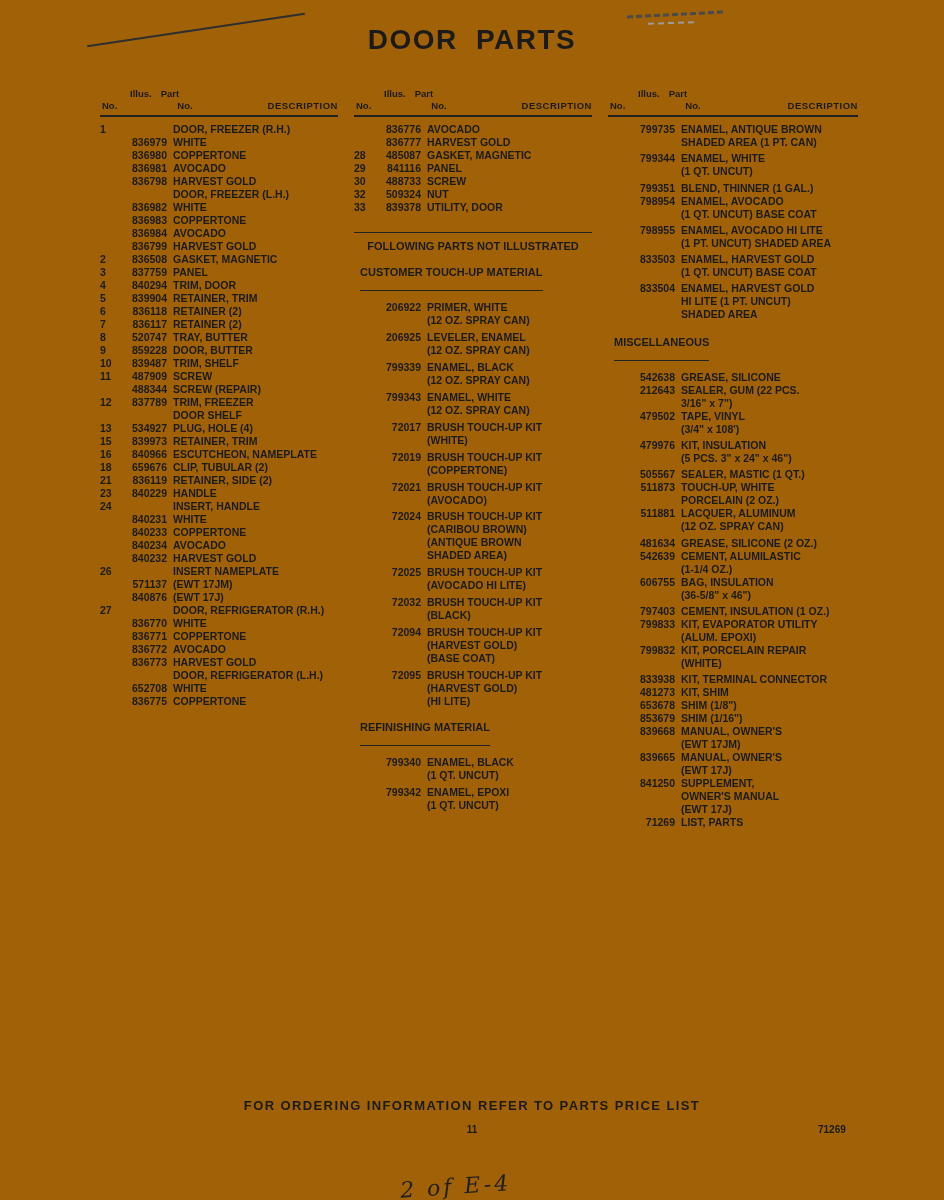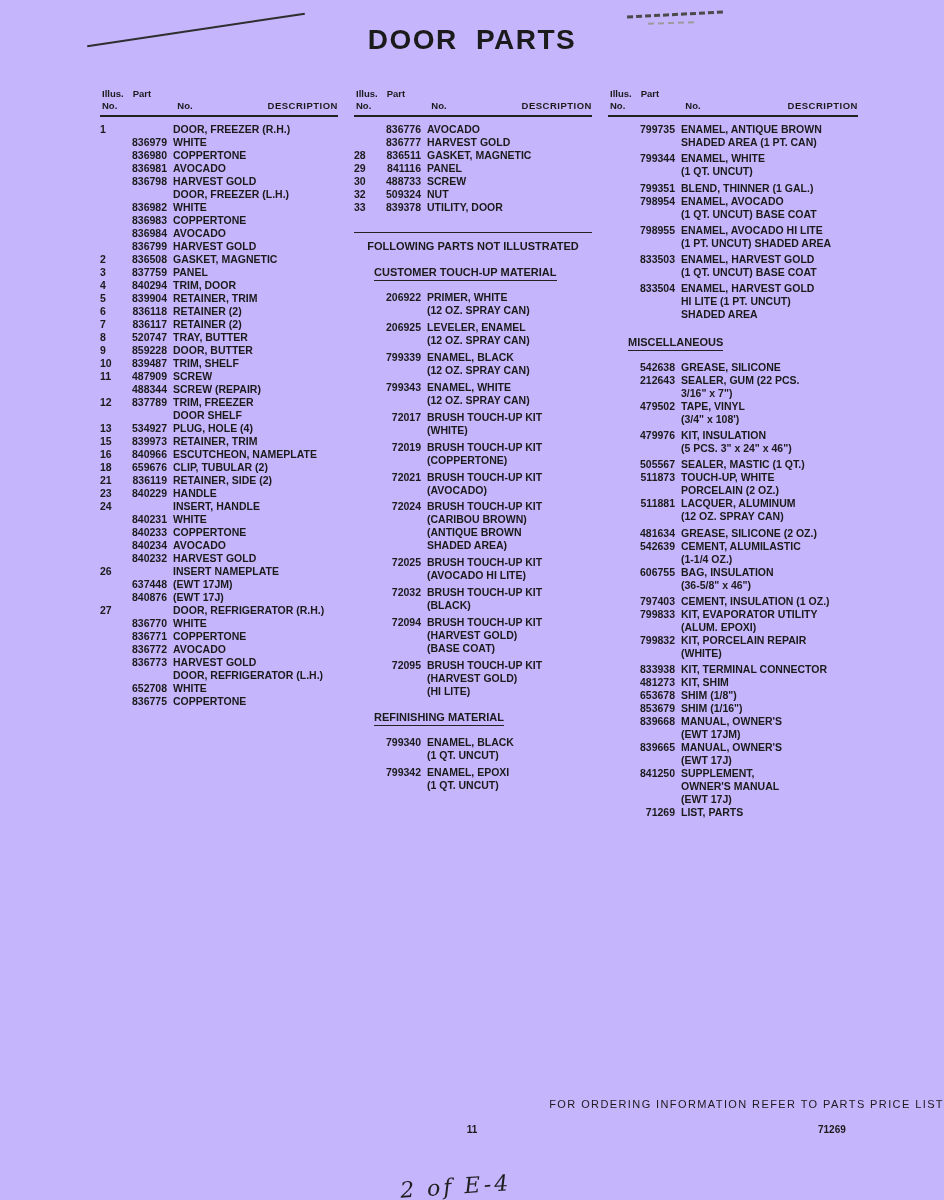--- a/index.html
+++ b/index.html
@@ -1,18 +1,18 @@
 <!DOCTYPE html>
 <html><head>
 <meta charset="utf-8">
 <style>
   html,body{margin:0;padding:0;background:#9a9a9a;}
   .page{
     position:relative;width:944px;height:1200px;margin:0 auto;
-    background:#c4b5fd;color:#1b1b1b;overflow:hidden;
+    background:#a16207;color:#1b1b1b;overflow:hidden;
     font-family:"Liberation Sans",sans-serif;
   }
   
   .art-tl{position:absolute;top:29px;left:86px;width:220px;height:0;
     border-top:2px solid #2e2e2e;transform:rotate(-8.5deg);}
   .art-tr{position:absolute;top:13px;left:627px;width:96px;height:0;
     border-top:3px dashed #4a4a4a;transform:rotate(-3deg);}
   .art-tr2{position:absolute;top:22px;left:648px;width:46px;height:0;
     border-top:2px dashed #9b9b9b;transform:rotate(-2deg);}
   
@@ -20,41 +20,41 @@
     font-size:28px;font-weight:bold;letter-spacing:1.5px;word-spacing:9px;}
   .subtitle{position:absolute;top:63px;left:0;width:100%;text-align:center;
     font-size:14px;font-weight:bold;letter-spacing:0.6px;}
   
   .columns{position:absolute;top:88px;left:100px;display:flex;gap:16px;}
   .parts-col{flex:0 0 auto;}
   .parts-col[data-col="0"]{width:238px;}
   .parts-col[data-col="1"]{width:238px;}
   .parts-col[data-col="2"]{width:250px;}
   .col-header{border-bottom:2px solid #222;padding-bottom:3px;}
-  .col-header .h1{font-size:9.5px;font-weight:bold;padding-left:2px;line-height:12px;}
+  .col-header .h1{font-size:9.5px;font-weight:bold;padding-left:2px;line-height:12px;margin-left:28px;}
   .col-header .h1 .hp{margin-left:9px;}
   .h2,.prow{display:grid;grid-template-columns:18px 46px 1fr;column-gap:3px;}
   .h2{font-size:9.5px;font-weight:bold;line-height:12px;gap:44px;}
   .h2 .no1{padding-left:2px;white-space:nowrap;}
   .h2 .no2{text-align:center;}
   .h2 .desc{text-align:right;letter-spacing:0.5px;}
   .col-rows{padding-top:6px;}
   .prow{font-size:10.5px;font-weight:bold;line-height:13px;white-space:nowrap;}
   .c-i{text-align:left;}
   .c-p{text-align:right;}
   .c-d{padding-left:3px;overflow:visible;}
   .gap{height:12px;}
   .rule{height:0;border-top:1.5px solid #222;margin:2px 0;}
   .section-head{font-size:11px;font-weight:bold;line-height:13px;white-space:nowrap;}
   .section-head.c{text-align:center;}
   .section-head.u{width:fit-content;border-bottom:1.5px solid #222;
-    padding-bottom:1px;margin-left:20px;}
+    padding-bottom:11px;margin-left:6px;}
   
-  .footer-note{position:absolute;top:1098px;left:0;width:100%;text-align:right;
-    font-size:11px;font-weight:normal;letter-spacing:1.4px;}
+  .footer-note{position:absolute;top:1098px;left:0;width:100%;text-align:center;
+    font-size:13px;font-weight:bold;letter-spacing:1.4px;}
   .page-number{position:absolute;top:1124px;left:0;width:100%;text-align:center;
     font-size:10px;font-weight:bold;}
   .doc-number{position:absolute;top:1124px;left:818px;font-size:10px;font-weight:bold;}
   .handwriting{position:absolute;top:1174px;left:400px;
     font-family:"DejaVu Serif",serif;font-style:italic;font-size:22px;
     letter-spacing:3px;color:#1f1f1f;transform:rotate(-4deg);}
 </style>
 </head>
 <body>
 
@@ -250,21 +250,21 @@
             <span class="c-p">840232</span>
             <span class="c-d">HARVEST GOLD</span>
           </div>
           <div class="prow">
             <span class="c-i">26</span>
             <span class="c-p"></span>
             <span class="c-d">INSERT NAMEPLATE</span>
           </div>
           <div class="prow">
             <span class="c-i"></span>
-            <span class="c-p">637448</span>
+            <span class="c-p">571137</span>
             <span class="c-d">(EWT 17JM)</span>
           </div>
           <div class="prow">
             <span class="c-i"></span>
             <span class="c-p">840876</span>
             <span class="c-d">(EWT 17J)</span>
           </div>
           <div class="prow">
             <span class="c-i">27</span>
             <span class="c-p"></span>
@@ -325,21 +325,21 @@
             <span class="c-p">836776</span>
             <span class="c-d">AVOCADO</span>
           </div>
           <div class="prow">
             <span class="c-i"></span>
             <span class="c-p">836777</span>
             <span class="c-d">HARVEST GOLD</span>
           </div>
           <div class="prow">
             <span class="c-i">28</span>
-            <span class="c-p">836511</span>
+            <span class="c-p">485087</span>
             <span class="c-d">GASKET, MAGNETIC</span>
           </div>
           <div class="prow">
             <span class="c-i">29</span>
             <span class="c-p">841116</span>
             <span class="c-d">PANEL</span>
           </div>
           <div class="prow">
             <span class="c-i">30</span>
             <span class="c-p">488733</span>

